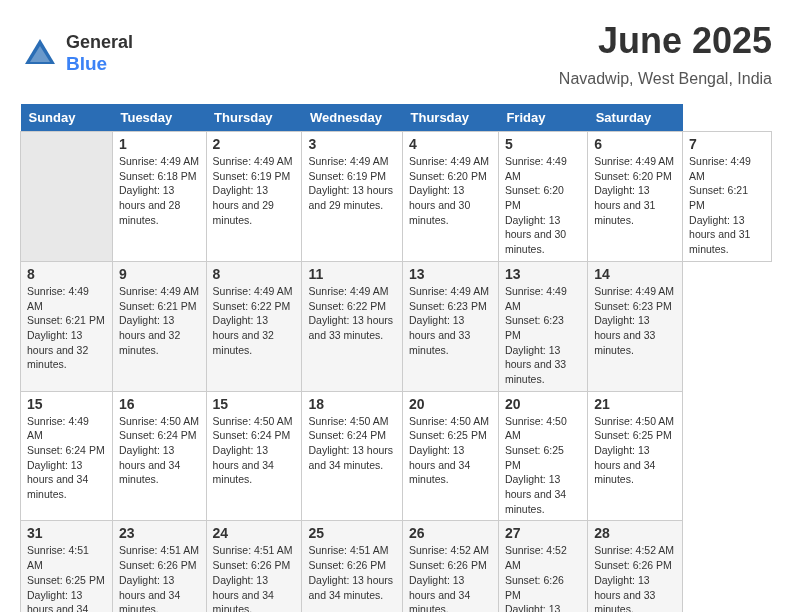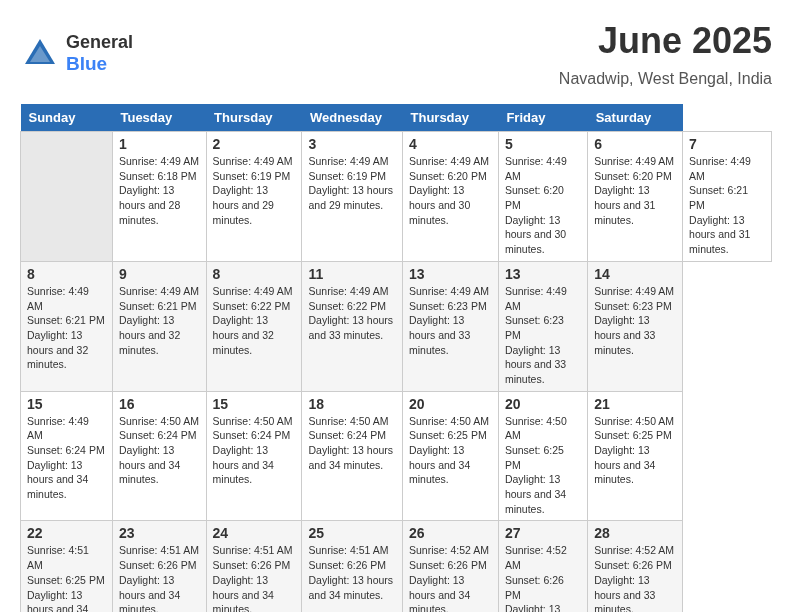--- a/index.html
+++ b/index.html
@@ -240,21 +240,21 @@
         </td>
         <td>
           <span class="day-num">21</span>
           <div class="day-info" style="white-space: pre-line;">Sunrise: 4:50 AM
 Sunset: 6:25 PM
 Daylight: 13 hours and 34 minutes.</div>
         </td>
       </tr>
       <tr style="background: rgb(245, 245, 245);">
         <td>
-          <span class="day-num">22</span>
+          <span class="day-num">31</span>
           <div class="day-info" style="white-space: pre-line;">Sunrise: 4:51 AM
 Sunset: 6:25 PM
 Daylight: 13 hours and 34 minutes.</div>
         </td>
         <td>
           <span class="day-num">23</span>
           <div class="day-info" style="white-space: pre-line;">Sunrise: 4:51 AM
 Sunset: 6:26 PM
 Daylight: 13 hours and 34 minutes.</div>
         </td>

